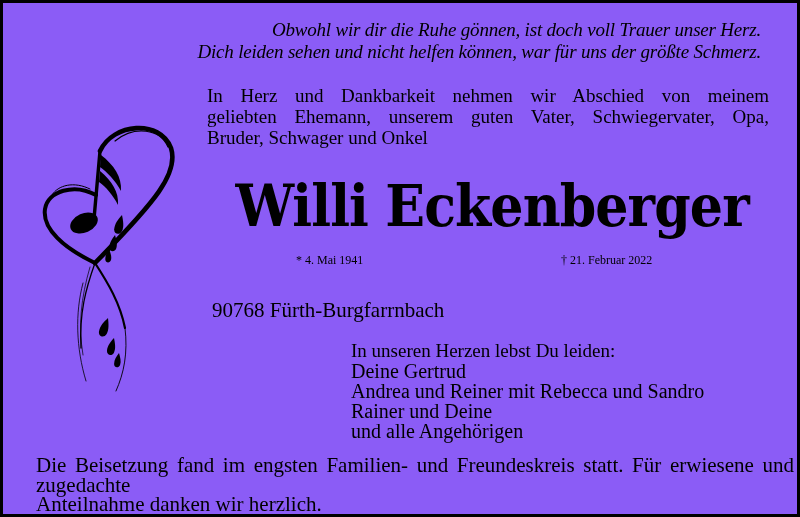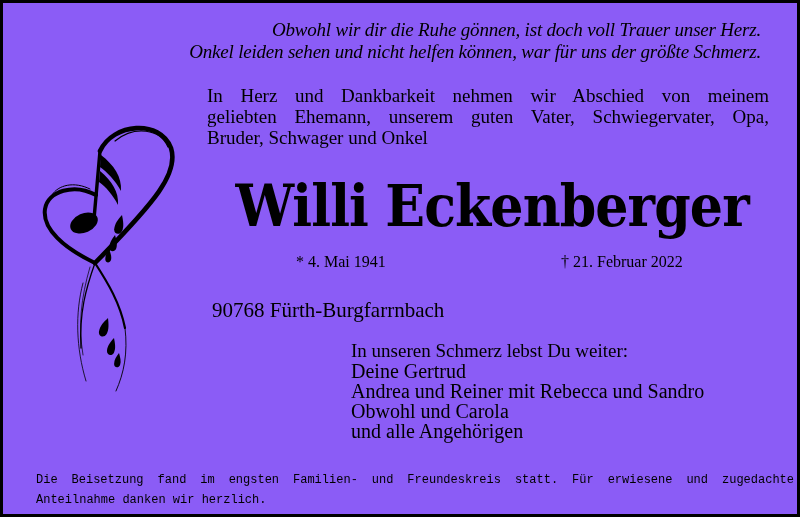--- a/index.html
+++ b/index.html
@@ -56,21 +56,21 @@
     font-family: "DejaVu Serif", serif;
     font-weight: bold;
     font-size: 58px;
     line-height: 62px;
     transform: scaleX(0.9);
     transform-origin: 50% 50%;
     letter-spacing: -1px;
   }
 
   
-  .date { top: 250px; font-size: 16px; white-space: nowrap; }
+  .date { top: 250px; font-size: 12px; white-space: nowrap; }
   .date-birth { left: 293px; }
   .date-death { left: 546px; margin-left: 12px; }
 
   
   .address {
     top: 295px;
     left: 209px;
     font-weight: normal;
     font-size: 21px;
     white-space: nowrap;
@@ -85,26 +85,25 @@
   }
   .mourner {
     font-weight: normal;
     font-size: 20px;
     line-height: 20px;
     white-space: nowrap;
   }
 
   
   .footer-note {
-    top: 468px;
+    top: 453px;
     left: 33px;
     width: 758px;
-    font-size: 12px;
+    font-size: 21px;
     line-height: 19.5px;
-    font-family: Liberation Mono, monospace;
   }
   .footer-note .last { text-align: left; text-align-last: left; }
 
   
   .ornament {
     top: 100px;
     left: 15px;
     width: 180px;
     height: 300px;
   }
@@ -143,43 +142,43 @@
       <path transform="translate(91 146) rotate(10) scale(0.7)" d="M0 0 C3 5 6 10 5.5 15 C5 20 -1 21 -2.5 16 C-4 10 -2 5 0 0 Z"></path>
 
       <path transform="translate(90 215) rotate(25)" d="M0 0 C3 5 6 10 5.5 15 C5 20 -1 21 -2.5 16 C-4 10 -2 5 0 0 Z"></path>
       <path transform="translate(96 235) rotate(20) scale(0.9)" d="M0 0 C3 5 6 10 5.5 15 C5 20 -1 21 -2.5 16 C-4 10 -2 5 0 0 Z"></path>
       <path transform="translate(101 250) rotate(15) scale(0.75)" d="M0 0 C3 5 6 10 5.5 15 C5 20 -1 21 -2.5 16 C-4 10 -2 5 0 0 Z"></path>
     </g>
   </svg>
 
   <div class="abs epigraph">
     <div>Obwohl wir dir die Ruhe gönnen, ist doch voll Trauer unser Herz.</div>
-    <div>Onkel leiden sehen und nicht helfen können, war für uns der größte Schmerz.</div>
+    <div>Dich leiden sehen und nicht helfen können, war für uns der größte Schmerz.</div>
   </div>
 
   <div class="abs intro">
     <div class="just">In Herz und Dankbarkeit nehmen wir Abschied von meinem</div>
     <div class="just">geliebten Ehemann, unserem guten Vater, Schwiegervater, Opa,</div>
     <div class="last">Bruder, Schwager und Onkel</div>
   </div>
 
   <div class="abs name">
     <span class="name-inner">Willi Eckenberger</span>
   </div>
 
   <div class="abs date date-birth">* 4. Mai 1941</div>
   <div class="abs date date-death">† 21. Februar 2022</div>
 
   <div class="abs address">90768 Fürth-Burgfarrnbach</div>
 
   <div class="abs farewell">
-    <div class="farewell-heading">In unseren Schmerz lebst Du weiter:</div>
+    <div class="farewell-heading">In unseren Herzen lebst Du leiden:</div>
     <div class="mourner">Deine Gertrud</div>
     <div class="mourner">Andrea und Reiner mit Rebecca und Sandro</div>
-    <div class="mourner">Obwohl und Carola</div>
+    <div class="mourner">Rainer und Deine</div>
     <div class="mourner">und alle Angehörigen</div>
   </div>
 
   <div class="abs footer-note">
     <div class="just">Die Beisetzung fand im engsten Familien- und Freundeskreis statt. Für erwiesene und zugedachte</div>
     <div class="last">Anteilnahme danken wir herzlich.</div>
   </div>
 
 </div>
 

